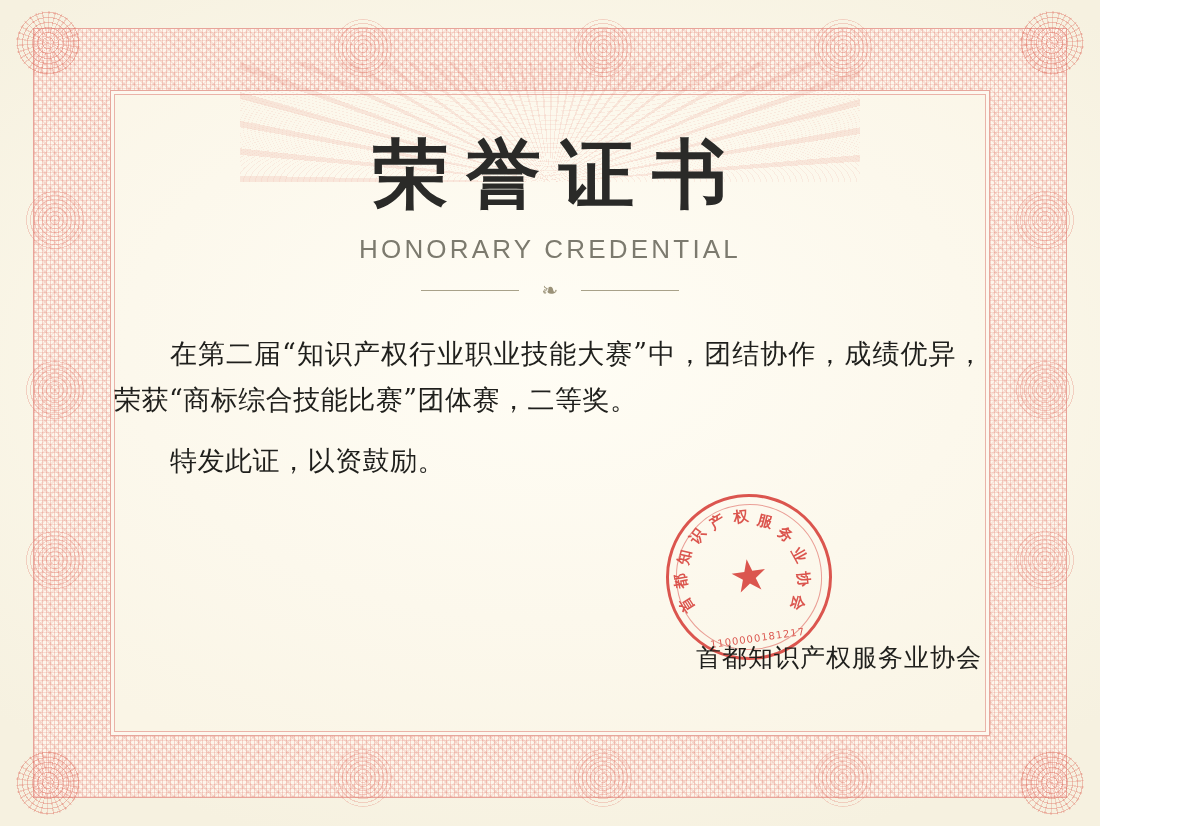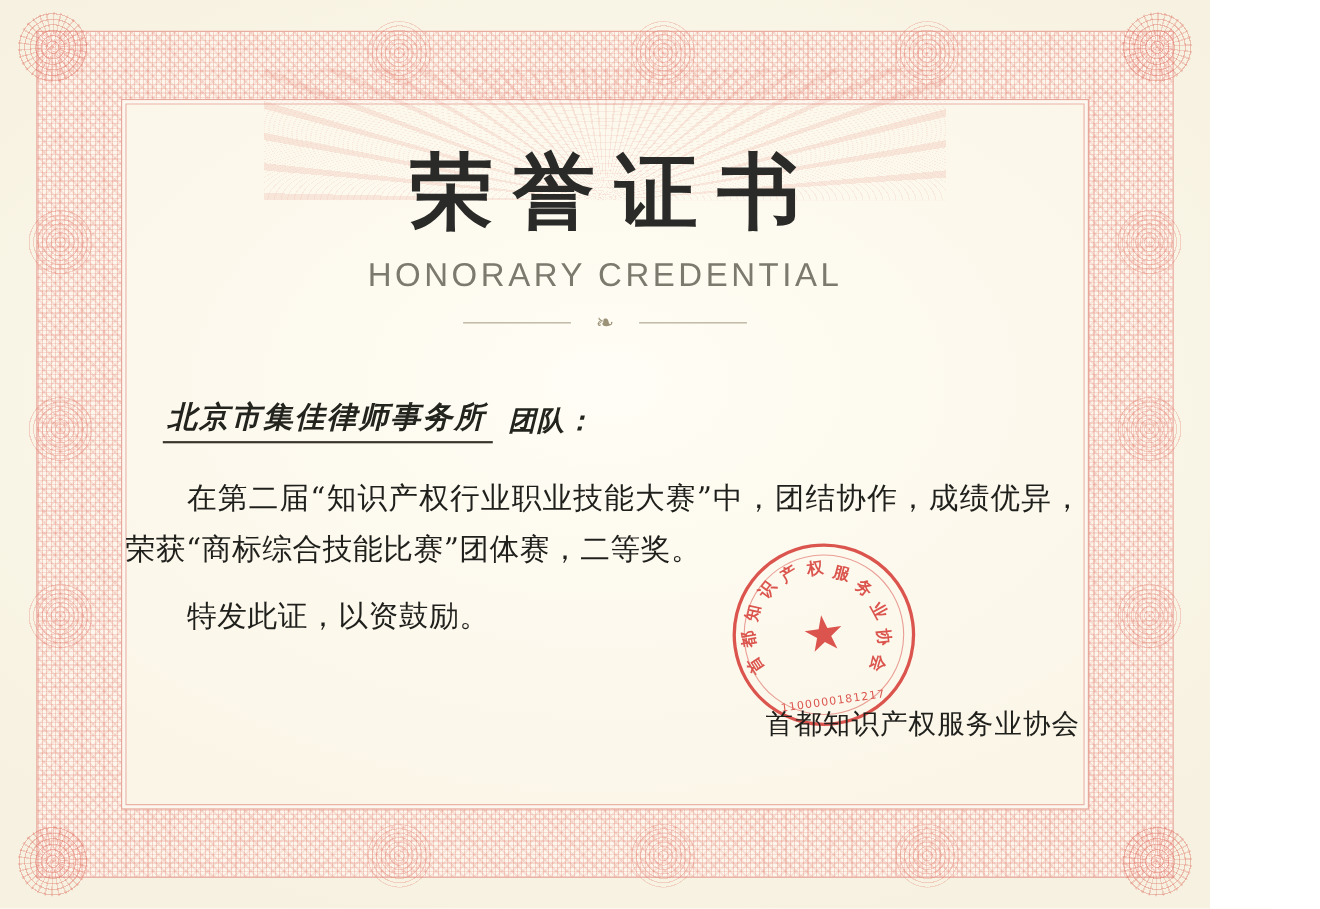--- a/index.html
+++ b/index.html
@@ -110,21 +110,21 @@
     letter-spacing: 18px;
     color: #2a2a28;
     text-indent: 18px;
     line-height: 1.05;
   }
 
   .title-en {
     margin-top: 20px;
     text-align: center;
     font-family: "Liberation Sans", sans-serif;
-    font-size: 30px;
+    font-size: 26px;
     letter-spacing: 3.2px;
     color: #7c7a6e;
   }
 
   .divider {
     margin: 12px auto 0;
     width: 258px;
     height: 26px;
     position: relative;
   }
@@ -291,24 +291,20 @@
 
     <div class="title-zh">荣誉证书</div>
     <div class="title-en">HONORARY CREDENTIAL</div>
 
     <div class="divider">
       <div class="ln left"></div>
       <div class="orn">❧</div>
       <div class="ln right"></div>
     </div>
 
-    <div class="recipient-line">
-      <div class="recipient-name">北京市集佳律师事务所</div>
-      <div class="recipient-suffix">团队：</div>
-    </div>
 
     <div class="body-text">
       <p>在第二届“知识产权行业职业技能大赛”中，团结协作，成绩优异，荣获“商标综合技能比赛”团体赛，二等奖。</p>
       <p>特发此证，以资鼓励。</p>
     </div>
 
     <div class="seal">
       <div class="seal-arc" id="seal-arc">
           <span style="transform: rotate(-115deg);">首</span>
           <span style="transform: rotate(-92deg);">都</span>

